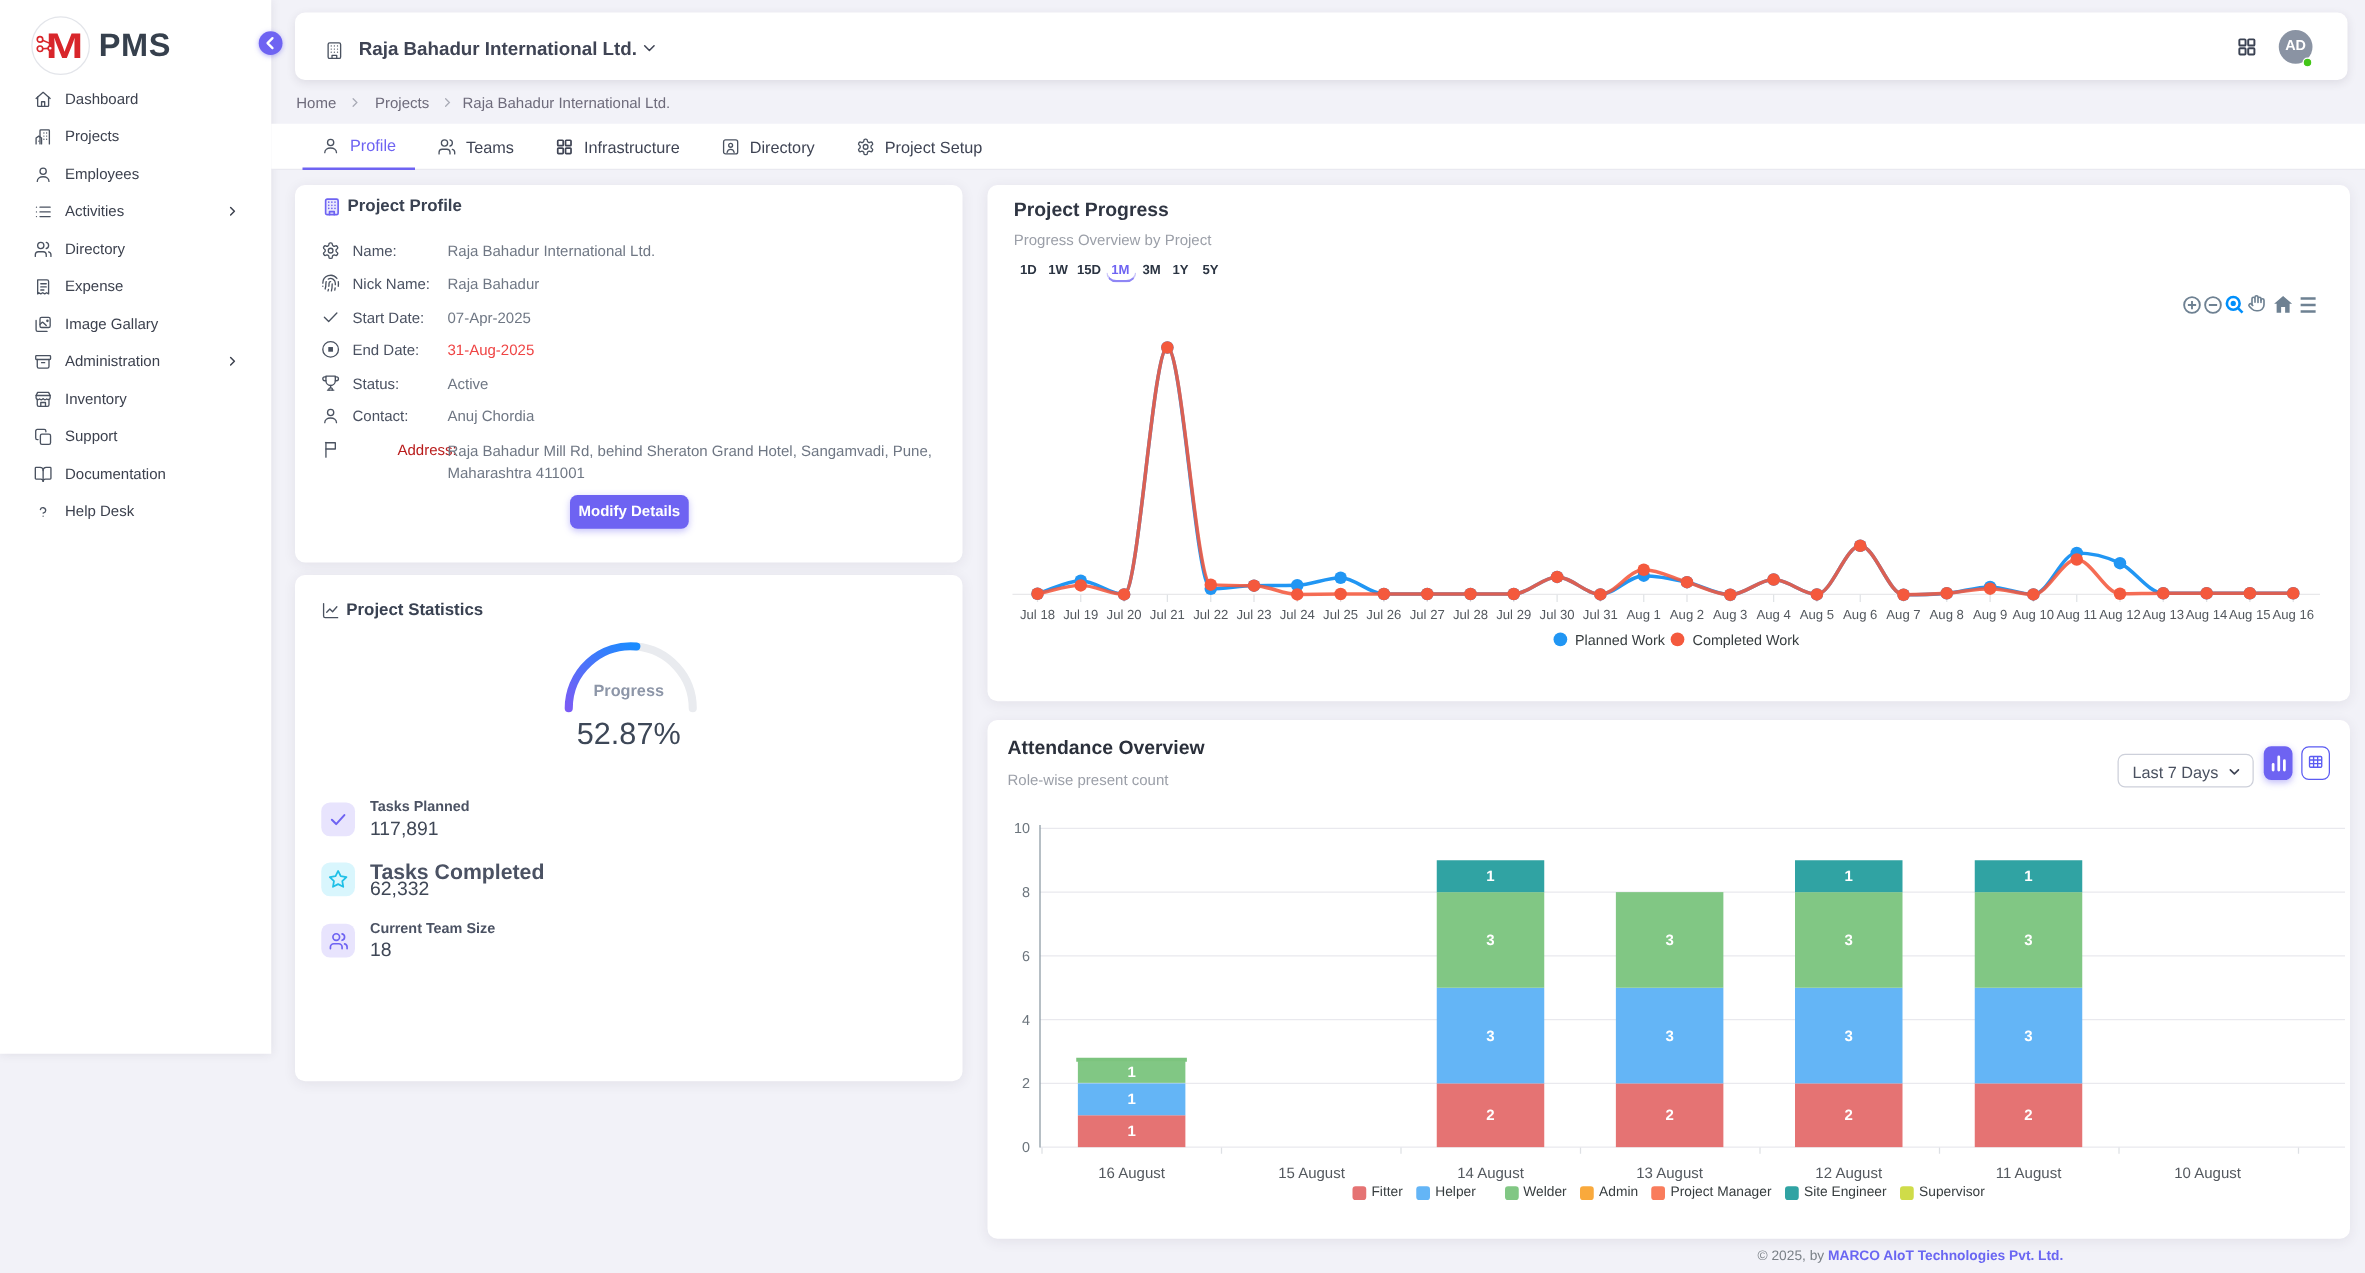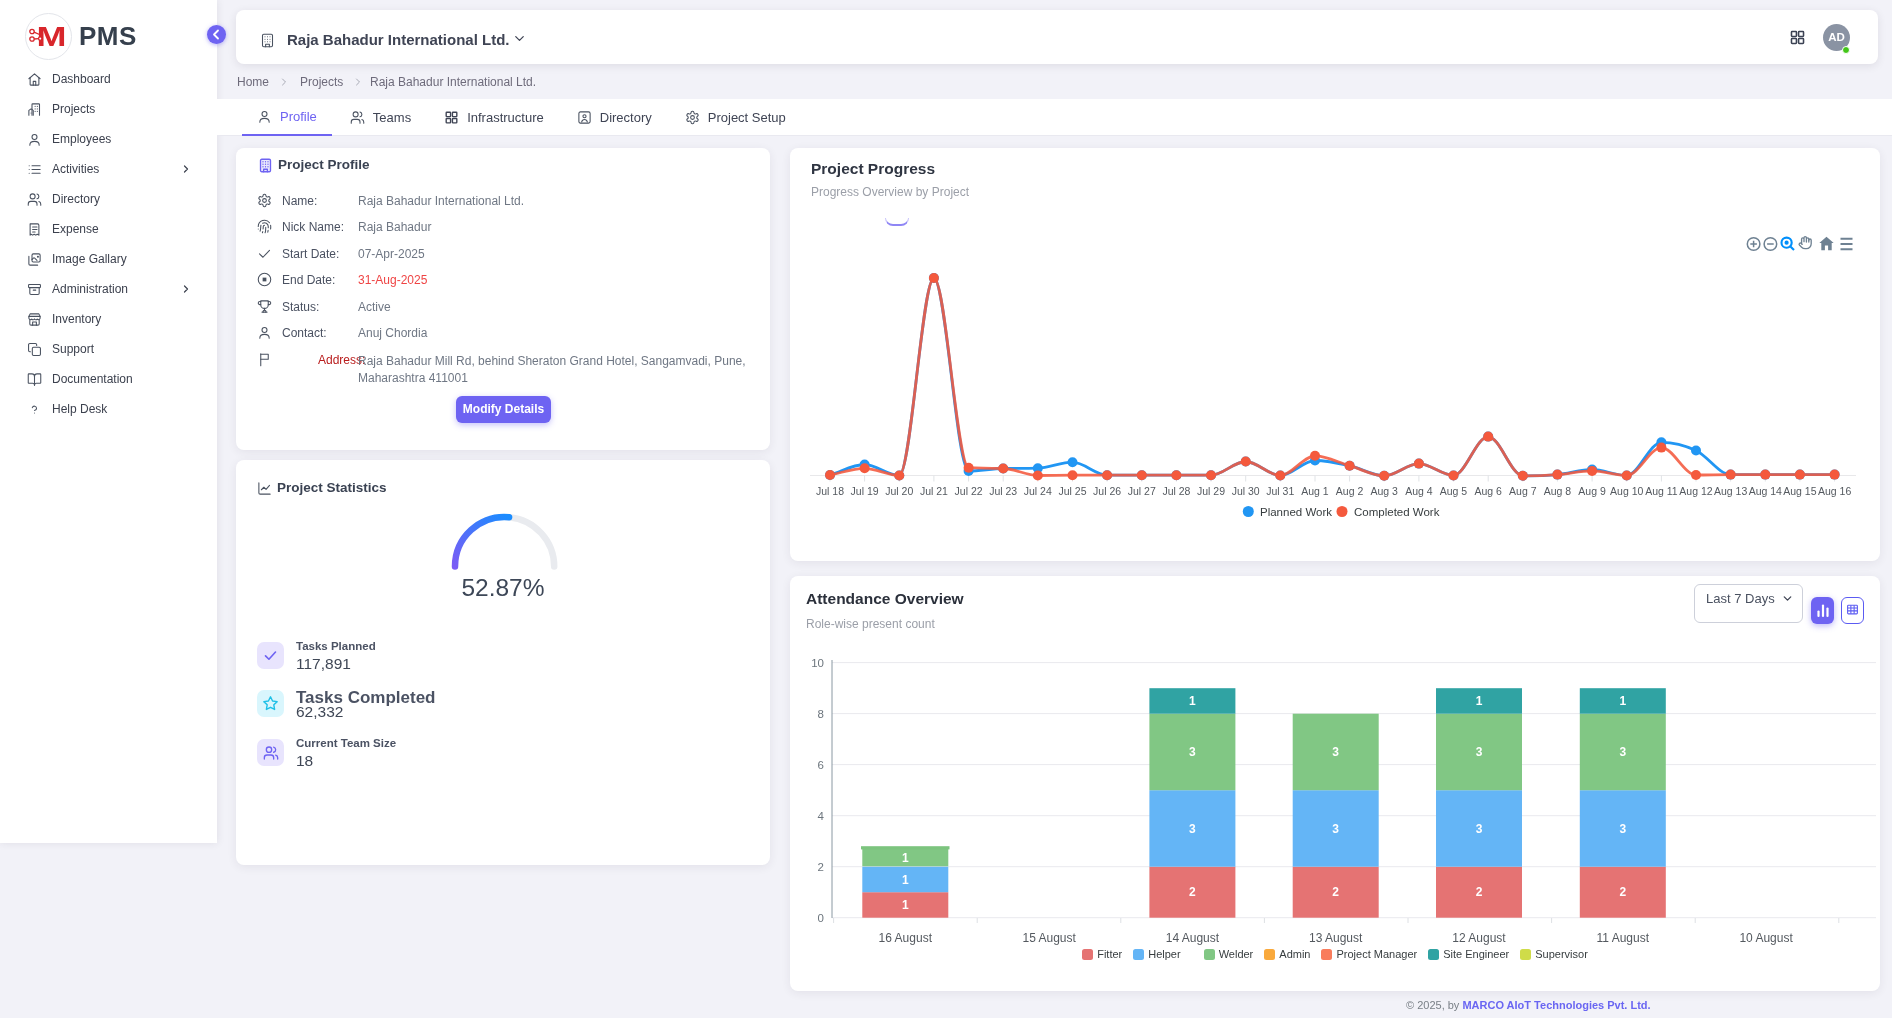--- a/index.html
+++ b/index.html
@@ -337,20 +337,21 @@
   <svg class="abs" style="left:213px;top:52px;" width="113" height="64" viewBox="0 0 113 64">
     <defs>
         <linearGradient id="ggrad" x1="0" y1="1" x2="1" y2="0">
           <stop offset="0" stop-color="#7a5cf5"></stop>
           <stop offset="1" stop-color="#1a8cff"></stop>
         </linearGradient>
       </defs>
     <path d="M 60.1 5.2 A 49.6 49.6 0 0 1 105.2 54.6" fill="none" stroke="#e9ebef" stroke-width="6.5" stroke-linecap="round"></path>
     <path d="M 6.0 54.6 A 49.6 49.6 0 0 1 60.1 5.2" fill="none" stroke="url(#ggrad)" stroke-width="6.5" stroke-linecap="round"></path>
   </svg>
+  <div class="abs" style="left:0;top:85px;width:534px;text-align:center;font-size:13px;font-weight:700;color:#8d96a8;">Progress</div>
   <div class="abs" style="left:0;top:114px;width:534px;text-align:center;font-size:24.5px;color:#3d4757;">52.87%</div>
 
   <div class="abs" style="left:21px;top:182px;width:27px;height:27px;border-radius:7px;background:#e8e4fd;">
     <svg style="margin:6px" width="15" height="15" viewBox="0 0 24 24">
         <path d="M4 12.5l5.5 5.5L20 6.5" stroke="#6e63f2" stroke-width="2.6" fill="none" stroke-linecap="round" stroke-linejoin="round"></path>
       </svg>
   </div>
   <div class="abs" style="left:60px;top:180px;font-size:11.5px;font-weight:700;color:#4b5263;">Tasks Planned</div>
   <div class="abs" style="left:60px;top:195px;font-size:15.5px;color:#3f4756;">117,891</div>
   <div class="abs" style="left:21px;top:230px;width:27px;height:27px;border-radius:7px;background:#d9f6fd;">
@@ -370,20 +371,29 @@
         </g>
       </svg>
   </div>
   <div class="abs" style="left:60px;top:277px;font-size:11.5px;font-weight:700;color:#4b5263;">Current Team Size</div>
   <div class="abs" style="left:60px;top:292px;font-size:15.5px;color:#3f4756;">18</div>
 </div>
 
 <div class="card" style="left:790px;top:148px;width:1090px;height:413px;">
   <div class="abs" style="left:21px;top:12px;font-size:15.5px;font-weight:700;color:#2f3542;">Project Progress</div>
   <div class="abs" style="left:21px;top:37px;font-size:12px;color:#9b9fa8;">Progress Overview by Project</div>
+  <div class="abs" style="left:0;top:62px;width:1090px;height:16px;font-size:10.5px;font-weight:700;color:#2b3442;">
+    <span class="abs" style="left:26px;">1D</span>
+      <span class="abs" style="left:48.5px;">1W</span>
+      <span class="abs" style="left:71.5px;">15D</span>
+      <span class="abs" style="left:99px;color:#6e63f2;">1M</span>
+      <span class="abs" style="left:124px;">3M</span>
+      <span class="abs" style="left:148px;">1Y</span>
+      <span class="abs" style="left:172px;">5Y</span>
+  </div>
   <div class="abs" style="left:95px;top:70px;width:24px;height:8px;border-bottom:2px solid #8f86f5;border-left:1.5px solid #c9c4fa;border-right:1.5px solid #c9c4fa;border-bottom-left-radius:8px;border-bottom-right-radius:8px;"></div>
   <svg class="abs" style="left:940px;top:84px;" width="135" height="26" viewBox="0 0 135 26">
     <g fill="none" stroke="#6E8192" stroke-width="1.5">
       <circle cx="23.6" cy="12" r="6.3"></circle>
         <path d="M20.3 12h6.6M23.6 8.7v6.6"></path>
       <circle cx="40.4" cy="12" r="6.3"></circle>
         <path d="M37.1 12h6.6"></path>
     </g>
     <g fill="none" stroke="#008FFB" stroke-width="2.1">
       <circle cx="56.6" cy="10.7" r="5.1"></circle>
@@ -534,21 +544,21 @@
     <circle cx="458.3" cy="363.5" r="5.5" fill="#2196f3"></circle>
     <text x="470" y="368" font-size="11.5" fill="#373d3f">Planned Work</text>
     <circle cx="552" cy="363.5" r="5.5" fill="#f4593d"></circle>
     <text x="564" y="368" font-size="11.5" fill="#373d3f">Completed Work</text>
   </svg>
 </div>
 
 <div class="card" style="left:790px;top:576px;width:1090px;height:415px;">
   <div class="abs" style="left:16px;top:14px;font-size:15.5px;font-weight:700;color:#2b303b;">Attendance Overview</div>
   <div class="abs" style="left:16px;top:41px;font-size:12px;color:#9b9fa8;">Role-wise present count</div>
-  <div class="abs" style="left:904px;top:8px;width:109px;height:39px;border:1px solid #cdd0da;border-radius:6px;background:#fff;">
+  <div class="abs" style="left:904px;top:27px;width:109px;height:27px;border:1px solid #cdd0da;border-radius:6px;background:#fff;">
     <span class="abs" style="left:11px;top:6px;font-size:13px;color:#4a5160;">Last 7 Days</span>
     <svg class="abs" style="left:86px;top:7px;" width="13" height="13" viewBox="0 0 24 24">
         <path d="M6 9l6 6 6-6" stroke="#3f4454" stroke-width="2.4" fill="none" stroke-linecap="round" stroke-linejoin="round"></path>
       </svg>
   </div>
   <div class="abs" style="left:1021px;top:21px;width:23px;height:27px;background:#6e63f2;border-radius:6px;box-shadow:0 2px 6px rgba(110,99,242,.45);">
     <svg style="margin:6px 4.5px;" width="14" height="15" viewBox="0 0 14 15">
         <g stroke="#fff" stroke-width="2.2" stroke-linecap="round">
           <path d="M2.5 13V8.5"></path>
           <path d="M7 13V2.5"></path>

